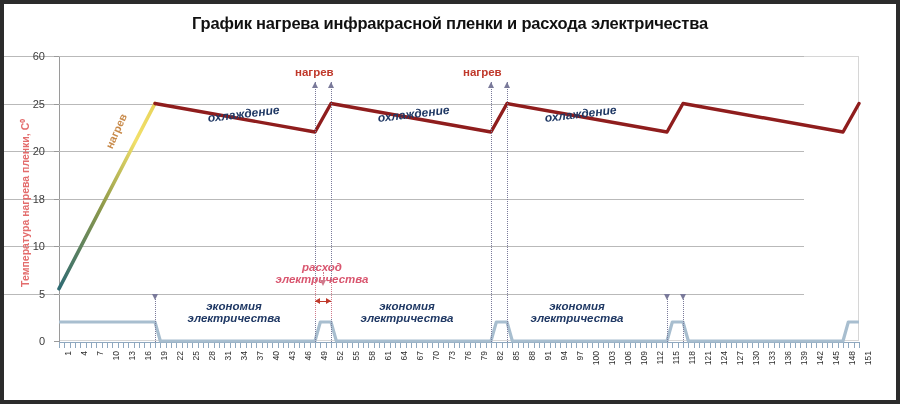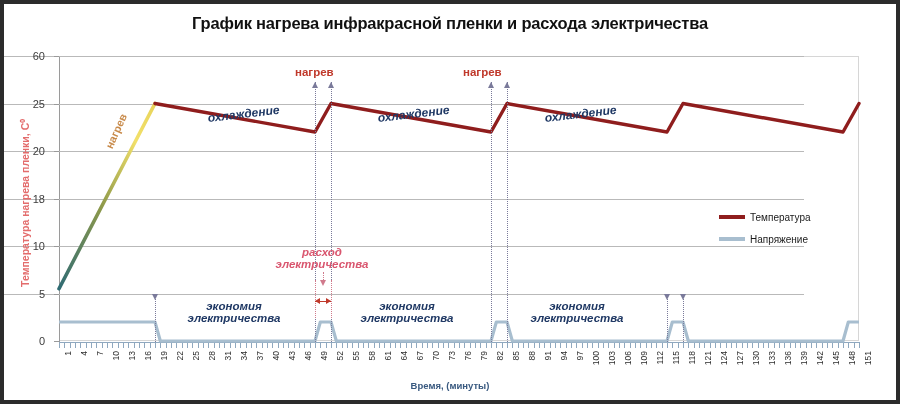--- a/index.html
+++ b/index.html
@@ -480,21 +480,20 @@
         <div class="xtick-label" style="left: 763px;">133</div>
         <div class="xtick-label" style="left: 779px;">136</div>
         <div class="xtick-label" style="left: 795px;">139</div>
         <div class="xtick-label" style="left: 811px;">142</div>
         <div class="xtick-label" style="left: 827px;">145</div>
         <div class="xtick-label" style="left: 843px;">148</div>
         <div class="xtick-label" style="left: 859px;">151</div>
       </div>
 
     <div id="y-axis-title">Температура нагрева пленки, C⁰</div>
-    <div id="x-axis-title">Время, (минуты)</div>
 
     <svg id="series-svg" viewBox="0 0 800 286" preserveAspectRatio="none">
       <defs>
         <linearGradient id="rampGrad" x1="0" y1="1" x2="1" y2="0">
           <stop offset="0%" stop-color="#2f6b73"></stop>
           <stop offset="45%" stop-color="#8f9a4a"></stop>
           <stop offset="80%" stop-color="#f2e06a"></stop>
           <stop offset="100%" stop-color="#e8d45c"></stop>
         </linearGradient>
       </defs>
@@ -505,21 +504,21 @@
 
     <div class="ann ann-heat-ramp" style="left:112px; top:127px; transform: rotate(-66deg) translate(-50%,-50%);">нагрев</div>
 
     <div class="ann ann-heat" style="left:291px; top:62px;">нагрев</div>
     <div class="ann ann-heat" style="left:459px; top:62px;">нагрев</div>
 
     <div class="ann ann-cool" style="left:203px; top:107px; transform: rotate(-6.5deg);">охлаждение</div>
     <div class="ann ann-cool" style="left:373px; top:107px; transform: rotate(-6.5deg);">охлаждение</div>
     <div class="ann ann-cool" style="left:540px; top:107px; transform: rotate(-6.5deg);">охлаждение</div>
 
-    <div class="ann ann-spend" style="left:263px; top:242px; width:110px;">
+    <div class="ann ann-spend" style="left:263px; top:257px; width:110px;">
       <div>расход</div>
       <div>электричества</div>
     </div>
 
     <div class="ann ann-save" style="left:172px; top:296px; width:116px;">
       <div>экономия</div>
       <div>электричества</div>
     </div>
     <div class="ann ann-save" style="left:345px; top:296px; width:116px;">
       <div>экономия</div>
@@ -547,25 +546,15 @@
         <div class="arrow-down" style="left: 147.5px; top: 290px;"></div>
         <div class="vdot-pink" style="left: 311px; top: 276px; height: 38px;"></div>
         <div class="vdot-pink" style="left: 327px; top: 276px; height: 38px;"></div>
         <div class="arrow-down-pink" style="left: 315.5px; top: 276px;"></div>
         <div style="position: absolute; border-left: 1px dotted rgb(208, 122, 140); left: 319px; top: 268px; height: 10px;"></div>
         <div style="position: absolute; left: 311px; top: 297px; width: 16px; height: 1px; background: rgb(192, 57, 43);"></div>
         <div style="position: absolute; left: 311px; top: 294px; width: 0px; height: 0px; border-top: 3.5px solid transparent; border-bottom: 3.5px solid transparent; border-right: 5px solid rgb(192, 57, 43);"></div>
         <div style="position: absolute; left: 322px; top: 294px; width: 0px; height: 0px; border-top: 3.5px solid transparent; border-bottom: 3.5px solid transparent; border-left: 5px solid rgb(192, 57, 43);"></div>
       </div>
 
-    <div id="legend">
-        <div class="legend-row">
-          <span class="legend-swatch" style="background: rgb(143, 29, 29);"></span>
-          <span class="legend-label">Температура</span>
-        </div>
-        <div class="legend-row">
-          <span class="legend-swatch" style="background: rgb(168, 190, 207);"></span>
-          <span class="legend-label">Напряжение</span>
-        </div>
-      </div>
 
   </div>
 </div>
 
 </body></html>

